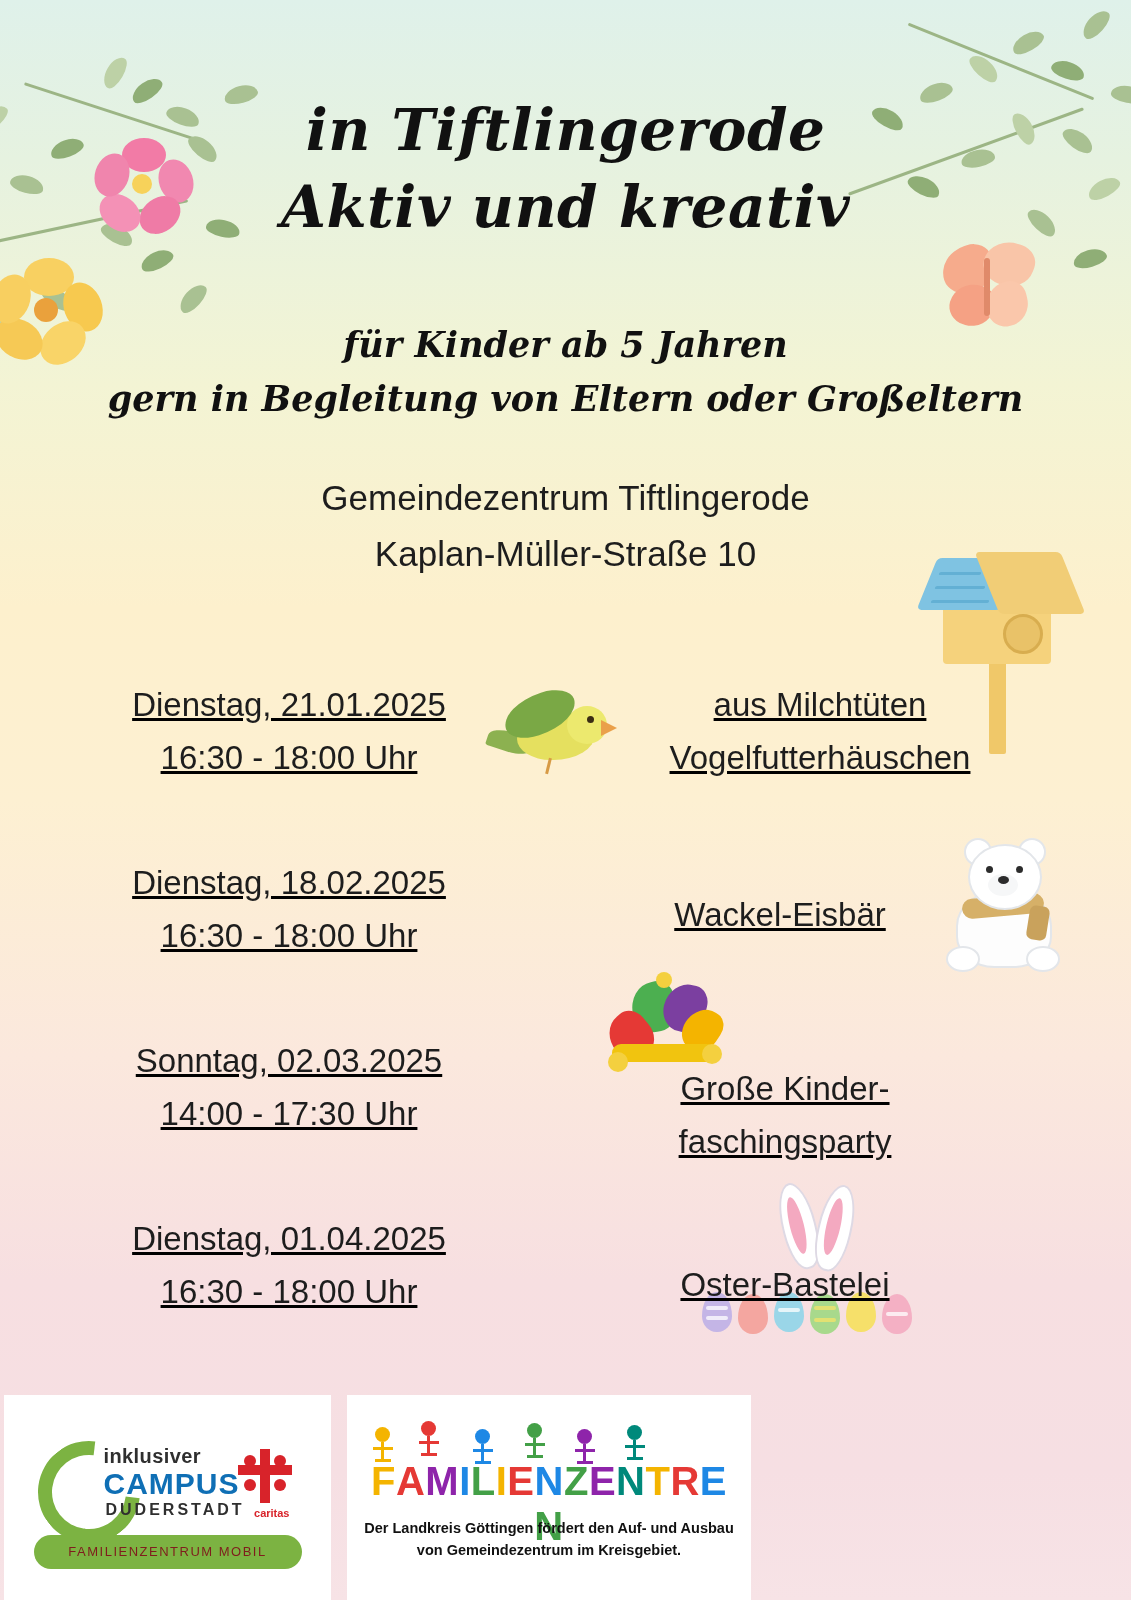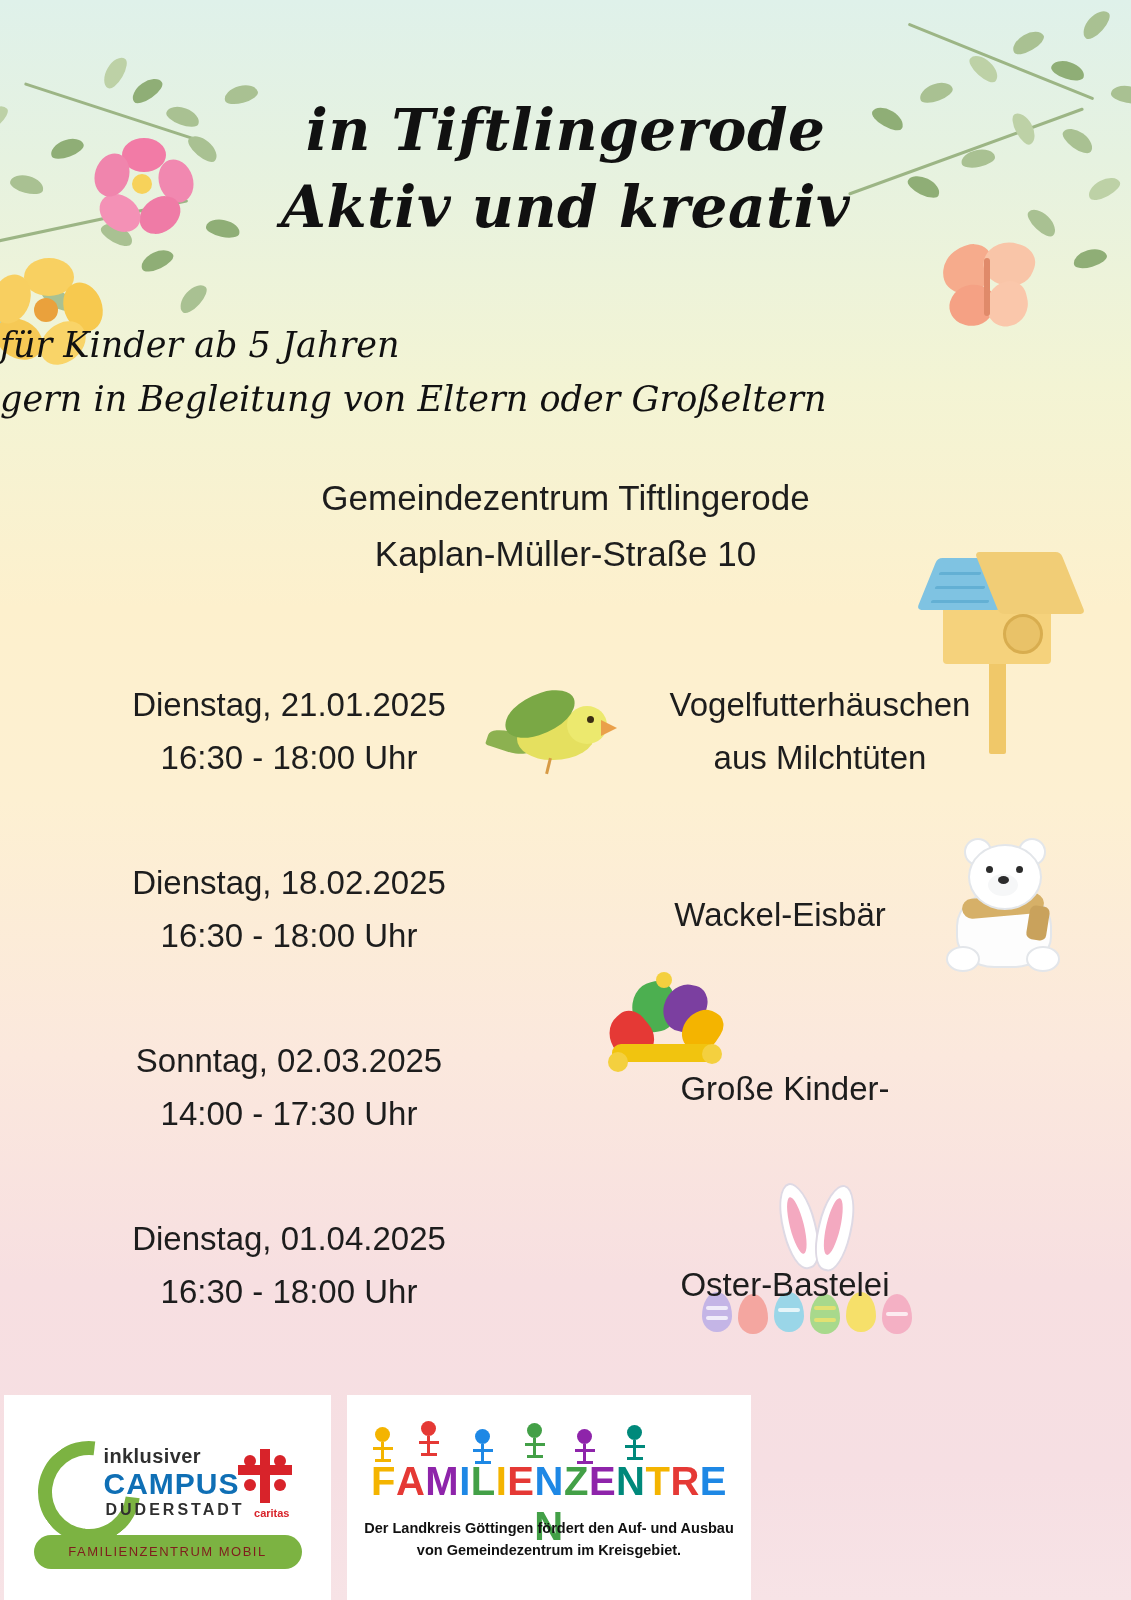--- a/index.html
+++ b/index.html
@@ -76,22 +76,23 @@
     font-style: italic;
     font-size: 58px;
     line-height: 1.32;
     color: #111111;
     letter-spacing: 0.5px;
   }
   .subtitle {
     position: absolute;
     top: 318px;
     left: 0; right: 0;
+    text-align: center;
     font-family: "DejaVu Serif", serif;
-    font-weight: normal;
+    font-weight: bold;
     font-style: italic;
     font-size: 35px;
     line-height: 1.55;
     color: #111111;
   }
   .venue {
     position: absolute;
     top: 470px;
     left: 0; right: 0;
     text-align: center;
@@ -100,20 +101,21 @@
     line-height: 1.6;
     color: #1d1d1d;
   }
 
   
   .schedule {
     position: absolute;
     top: 672px;
     left: 0;
     width: 1131px;
+    text-decoration: underline;
   }
   .row {
     position: relative;
     display: flex;
     align-items: flex-start;
     height: 178px;
   }
   .when {
     width: 520px;
     padding-left: 58px;
@@ -545,42 +547,43 @@
   </div>
 
   <div class="schedule">
 
     <div class="row r1">
       <div class="when">
         <div>Dienstag, 21.01.2025</div>
         <div>16:30 - 18:00 Uhr</div>
       </div>
       <div class="what">
+        <div>aus Milchtüten</div>
         <div>Vogelfutterhäuschen</div>
-        <div>aus Milchtüten</div>
       </div>
     </div>
 
     <div class="row r2">
       <div class="when">
         <div>Dienstag, 18.02.2025</div>
         <div>16:30 - 18:00 Uhr</div>
       </div>
       <div class="what">
         <div>Wackel-Eisbär</div>
       </div>
     </div>
 
     <div class="row r3">
       <div class="when">
         <div>Sonntag, 02.03.2025</div>
         <div>14:00 - 17:30 Uhr</div>
       </div>
       <div class="what">
         <div>Große Kinder-</div>
+        <div>faschingsparty</div>
       </div>
     </div>
 
     <div class="row r4">
       <div class="when">
         <div>Dienstag, 01.04.2025</div>
         <div>16:30 - 18:00 Uhr</div>
       </div>
       <div class="what">
         <div>Oster-Bastelei</div>

